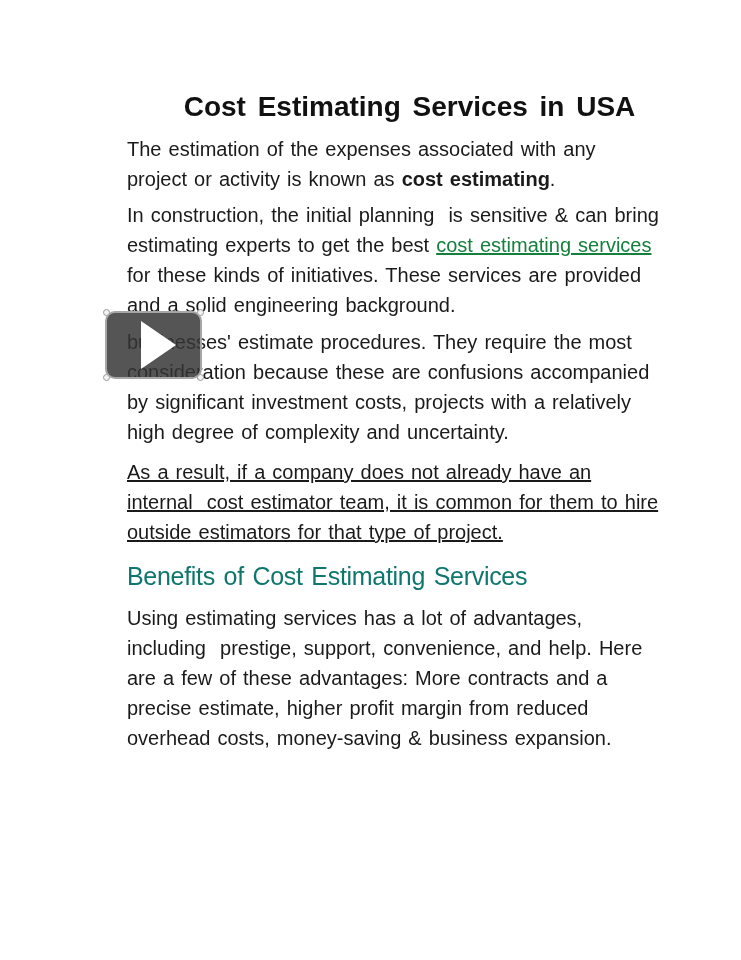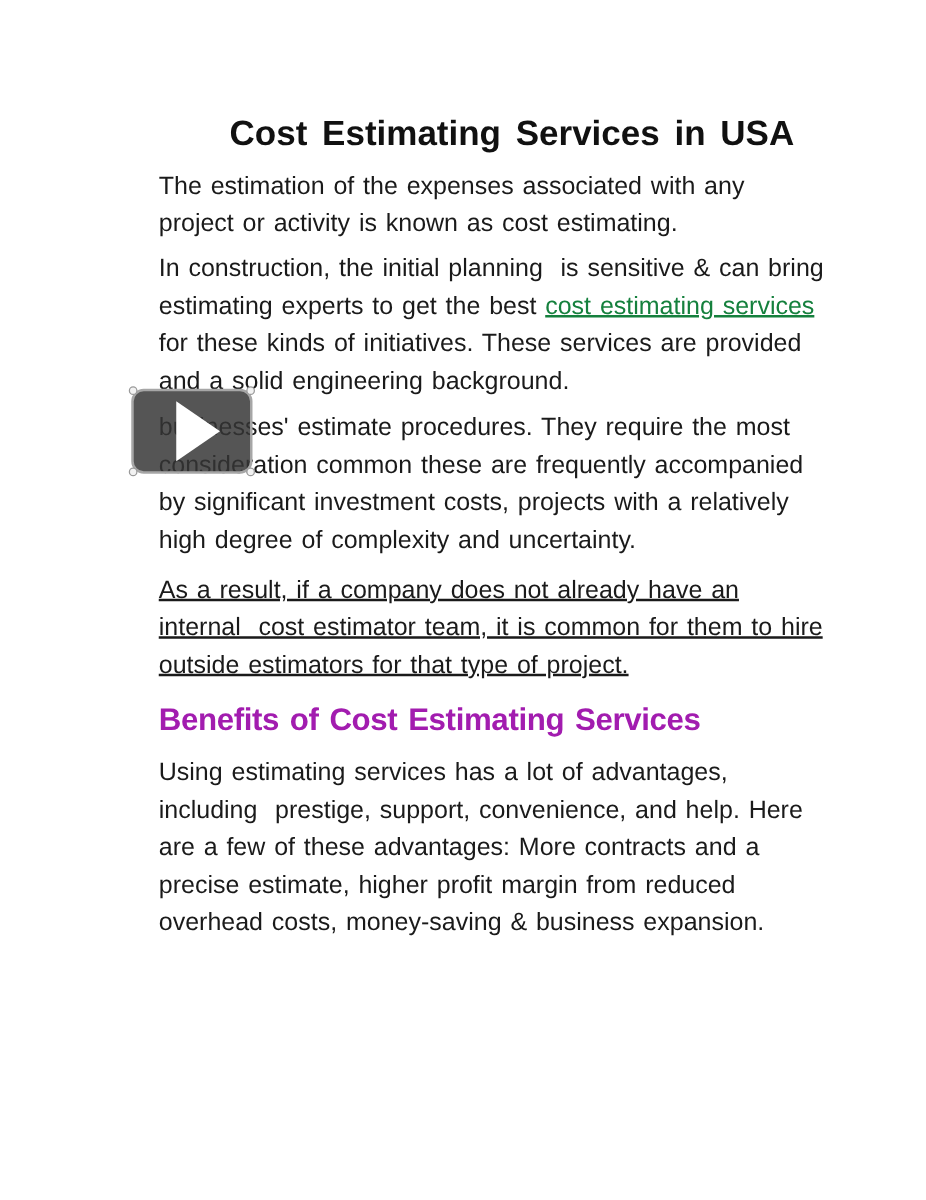--- a/index.html
+++ b/index.html
@@ -29,29 +29,29 @@
   .para-3 { margin-top: 7px; }
   .para-4 { margin-top: 10px; text-decoration: underline; }
   .para-5 { margin-top: 9px; }
   .ln {
     font-size: 20px;
     line-height: 30px;
     white-space: pre;
     word-spacing: 1.5px;
     color: #1a1a1a;
   }
-  .ln b { font-weight: normal; }
+  .ln b { font-weight: bold; }
   .section-heading {
     margin: 11px 0 0 0;
     font-size: 25px;
     line-height: 36px;
-    font-weight: bold;
+    font-weight: normal;
     letter-spacing: -0.3px;
     word-spacing: 2px;
-    color: #a21caf;
+    color: #0f766e;
   }
   a.doc-link {
     color: #15803d;
     text-decoration: underline;
     cursor: pointer;
   }
   
   .play-overlay {
     position: absolute;
     left: 66px;
@@ -104,21 +104,21 @@
 
     <div class="para para-2">
       <div class="ln">In construction, the initial planning  is sensitive &amp; can bring</div>
       <div class="ln"><span>estimating experts to get the best </span><a class="doc-link" href="#">cost estimating services</a></div>
       <div class="ln">for these kinds of initiatives. These services are provided</div>
       <div class="ln">and a solid engineering background.</div>
     </div>
 
     <div class="para para-3">
       <div class="ln">businesses' estimate procedures. They require the most</div>
-      <div class="ln">consideration common these are frequently accompanied</div>
+      <div class="ln">consideration because these are confusions accompanied</div>
       <div class="ln">by significant investment costs, projects with a relatively</div>
       <div class="ln">high degree of complexity and uncertainty.</div>
     </div>
 
     <div class="para para-4">
       <div class="ln">As a result, if a company does not already have an</div>
       <div class="ln">internal  cost estimator team, it is common for them to hire</div>
       <div class="ln">outside estimators for that type of project.</div>
     </div>
 

